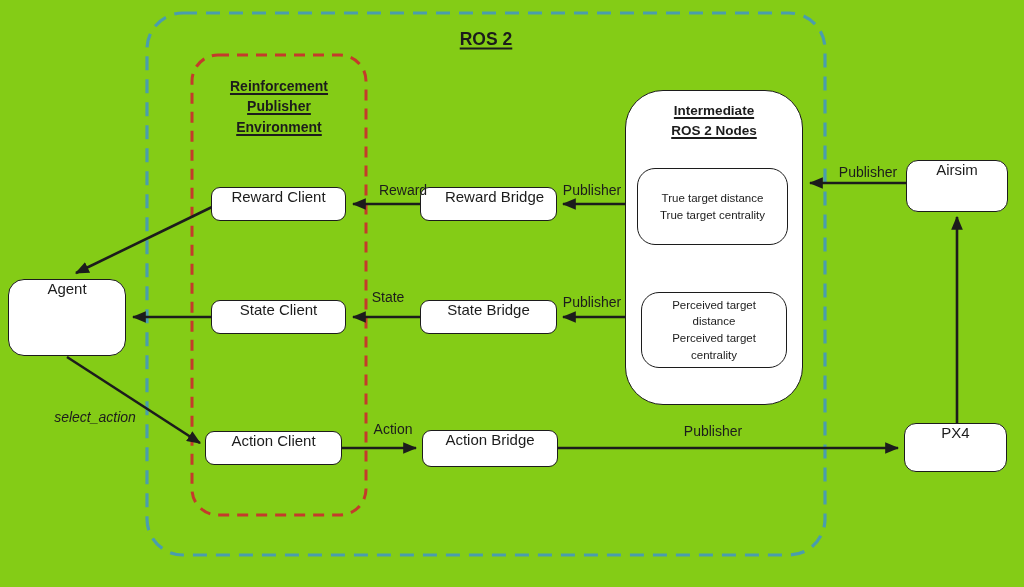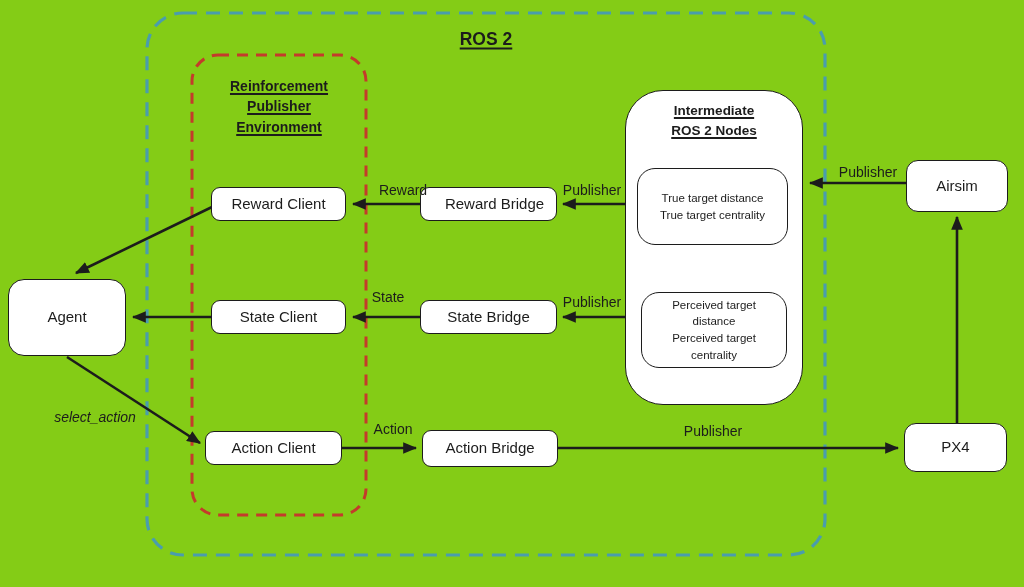--- a/index.html
+++ b/index.html
@@ -11,21 +11,21 @@
     color:#1c1c1c;
     overflow:hidden;
   }
   svg.layer{position:absolute;left:0;top:0;width:1024px;height:587px;}
   .edge{stroke:#1c1c1c;stroke-width:2.6;fill:none;}
   .node{
     position:absolute;
     background:#ffffff;
     border:1.7px solid #1c1c1c;
     border-radius:9px;
-    display:flex;align-items:center;justify-content:center;
+    display:flex;justify-content:center;
     text-align:center;
     font-size:15px;
     box-sizing:border-box;
     line-height:1.25;
   }
   .node.small-text{font-size:11.5px;line-height:1.45;flex-direction:column;padding:20px 10px;}
   .node.big-radius{border-radius:16px;}
   .group-box{
     position:absolute;
     background:#ffffff;

